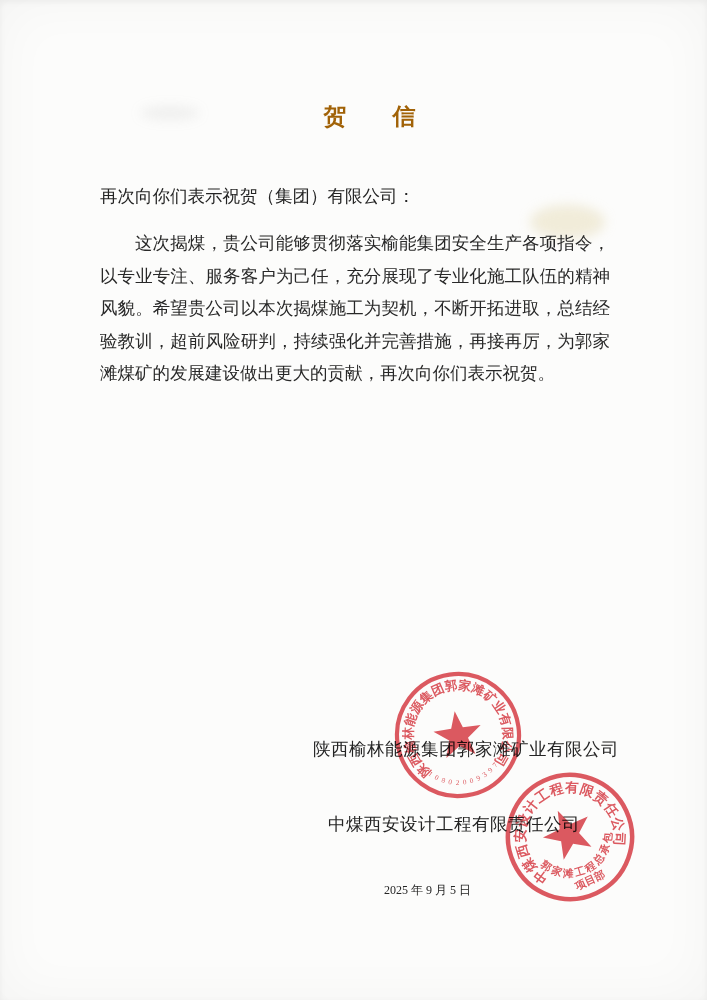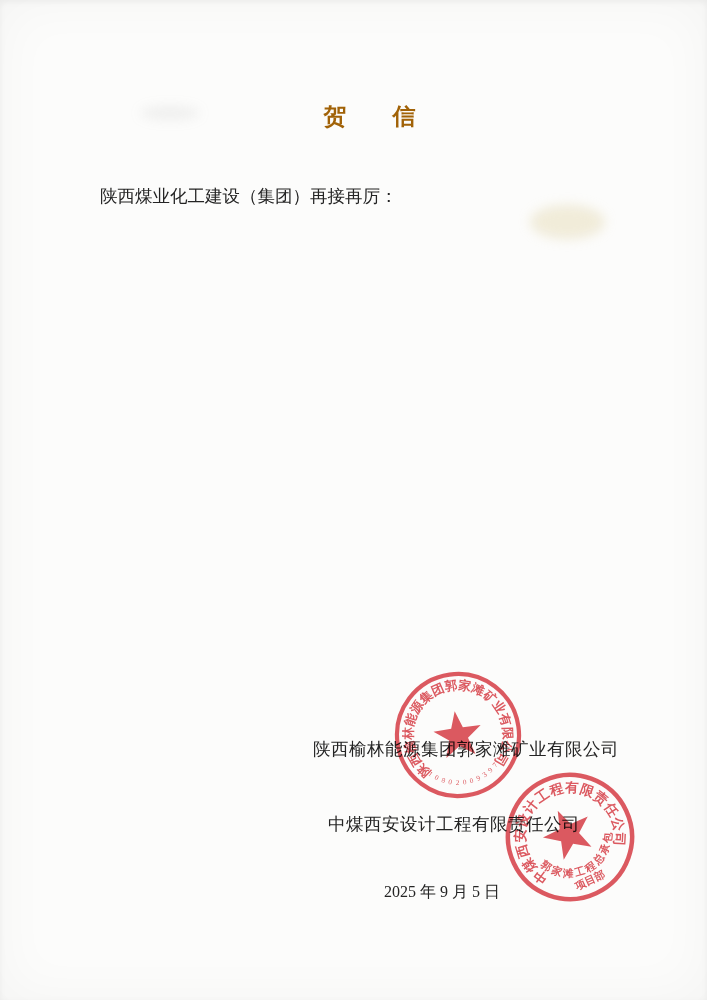--- a/index.html
+++ b/index.html
@@ -32,38 +32,39 @@
     position:absolute;left:100px;top:221px;width:510px;
     font-size:17.5px;line-height:32.6px;color:#282828;
     text-align:justify;
   }
   .body-text p{margin:0 0 3px 0;text-indent:2em;}
   .body-text p.para-3{margin-top:6px;}
 
   .sig{position:absolute;font-size:17.5px;color:#242424;letter-spacing:0.5px;}
   .sig-1{left:313px;top:737px;}
   .sig-2{left:328px;top:812px;}
-  .date-line{position:absolute;left:384px;top:882px;font-size:16px;color:#242424;}
+  .date-line{position:absolute;left:384px;top:882px;font-size:12px;color:#242424;}
 
   .seal{position:absolute;mix-blend-mode:multiply;opacity:0.9;}
   .seal-1{left:388px;top:665px;}
   .seal-2{left:495px;top:762px;}
 </style>
 </head>
 <body>
 
 <div class="paper-shade"></div>
 <div class="stain stain-yellow"></div>
 <div class="stain stain-gray"></div>
 
 <div class="doc-title">贺　　信</div>
 
-<div class="recipient">陕西煤业化工建设（集团）再接再厉：</div>
+<div class="recipient">再次向你们表示祝贺（集团）有限公司：</div>
 
 <div class="body-text">
+  <p class="para-3">这次揭煤，贵公司能够贯彻落实榆能集团安全生产各项指令，以专业专注、服务客户为己任，充分展现了专业化施工队伍的精神风貌。希望贵公司以本次揭煤施工为契机，不断开拓进取，总结经验教训，超前风险研判，持续强化并完善措施，再接再厉，为郭家滩煤矿的发展建设做出更大的贡献，再次向你们表示祝贺。</p>
 </div>
 
 <div class="sig sig-1">陕西榆林能源集团郭家滩矿业有限公司</div>
 <div class="sig sig-2">中煤西安设计工程有限责任公司</div>
 <div class="date-line">2025 年 9 月 5 日</div>
 
 <svg class="seal seal-1" id="seal1" width="140" height="140" viewBox="0 0 140 140">
     <g transform="rotate(-8 70 70)">
       <circle cx="70" cy="70" r="61" fill="none" stroke="#db4850" stroke-width="4.2"></circle>
       <text transform="translate(31.0 100.5) rotate(-128.0)" text-anchor="middle" dominant-baseline="central" font-size="12.5" fill="#db4850" font-family="&quot;Liberation Serif&quot;,&quot;DejaVu Serif&quot;,serif" font-weight="bold">陕</text>

